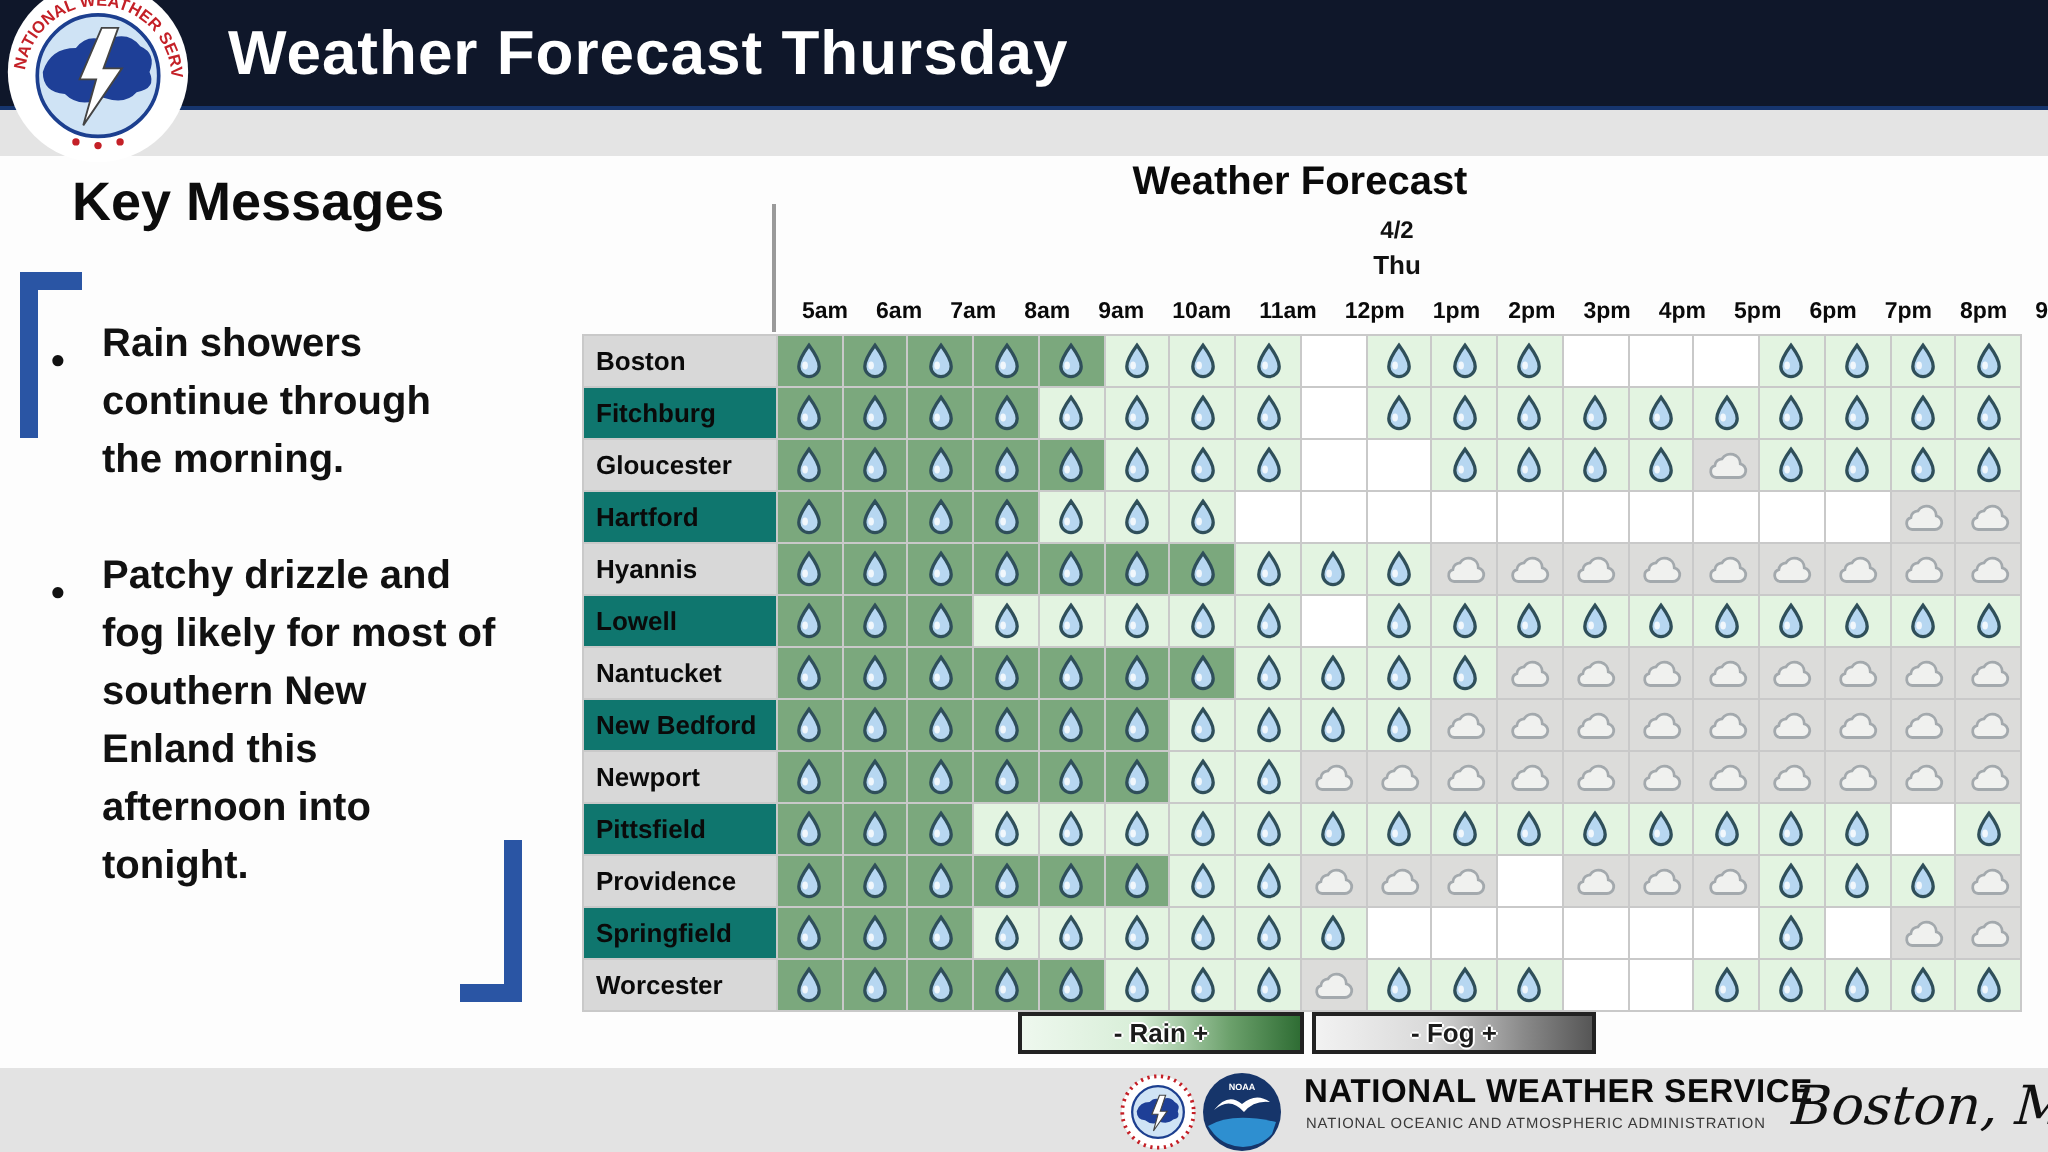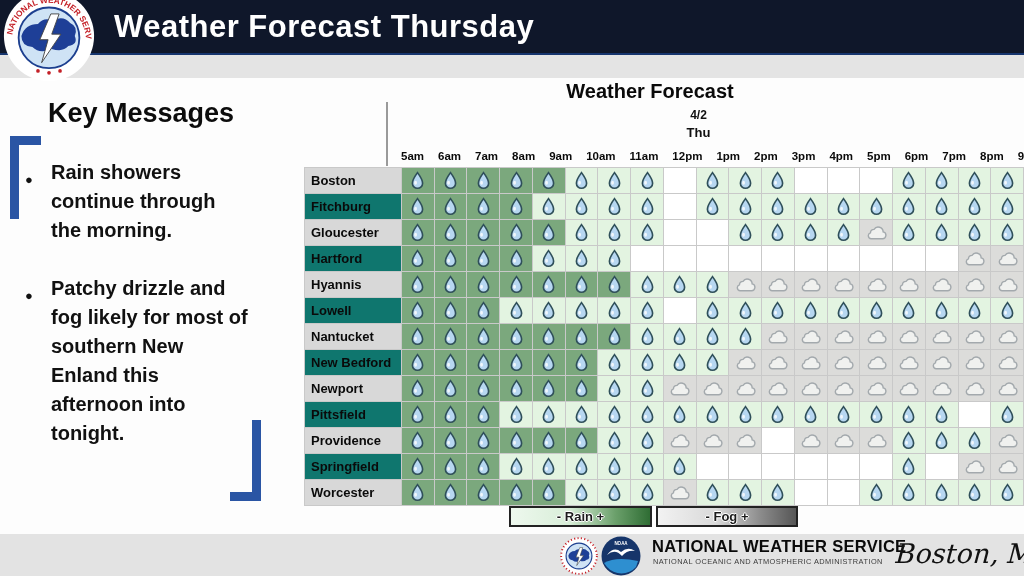--- a/index.html
+++ b/index.html
@@ -8,21 +8,21 @@
 
   
   .banner{position:absolute;left:0;top:0;width:1024px;height:53px;background:#0f172a;
           border-bottom:2px solid #16356e;}
   .banner h1{position:absolute;left:114px;top:0;margin:0;line-height:53px;
              font-size:31px;font-weight:bold;color:#ffffff;letter-spacing:.5px;}
   .grayband{position:absolute;left:0;top:55px;width:1024px;height:23px;background:#e4e4e4;}
   .nws-logo-big{position:absolute;left:3px;top:-10px;width:92px;height:92px;}
 
   
-  .km-title{position:absolute;left:36px;top:86px;margin:12px;font-size:27px;font-weight:bold;color:#0c0c0c;}
+  .km-title{position:absolute;left:36px;top:86px;margin:0;font-size:27px;font-weight:bold;color:#0c0c0c;}
   .km-list{position:absolute;left:51px;top:158px;margin:0;padding:0;list-style:none;}
   .km-list li{position:relative;font-size:20px;font-weight:bold;color:#111;line-height:29px;}
   .km-list li::before{content:"●";position:absolute;left:-26px;top:7px;font-size:13px;}
   .km-b1{max-width:172px;margin-bottom:29px;}
   .km-b2{max-width:204px;}
   .bracket{position:absolute;}
   .bracket.tl{left:10px;top:136px;width:22px;height:74px;
               border-left:9px solid #2a55a4;border-top:9px solid #2a55a4;}
   .bracket.br{left:230px;top:420px;width:22px;height:72px;
               border-right:9px solid #2a55a4;border-bottom:9px solid #2a55a4;}
@@ -36,21 +36,21 @@
         font-size:13px;font-weight:bold;color:#111;}
   .vline{position:absolute;left:386px;top:102px;width:2px;height:64px;background:#9a9a9a;}
 
   .hour-row{position:absolute;left:291px;top:147px;width:718px;display:grid;
             grid-template-columns:96px repeat(19,1fr);column-gap:1px;}
   .hour-row div{font-size:11.5px;font-weight:bold;color:#0a0a0a;text-align:center;
                 line-height:18px;white-space:nowrap;padding-left:13px;}
 
   .grid{position:absolute;left:291px;top:167px;width:718px;display:grid;
         grid-template-columns:96px repeat(19,1fr);grid-auto-rows:25px;gap:1px;
-        background:var(--c-grid);border:1px solid var(--c-grid);margin-left:13px;}
+        background:var(--c-grid);border:1px solid var(--c-grid);}
   .rowlabel{background:#0f766e;font-size:13px;font-weight:bold;color:#0a0a0a;
             line-height:25px;padding-left:6px;white-space:nowrap;overflow:hidden;}
   .rowlabel.alt{background:#d8d8d8;}
   .c{display:flex;align-items:center;justify-content:center;background:var(--c-empty);}
   .c.dark{background:var(--c-dark);}
   .c.light{background:var(--c-light);}
   .c.fog{background:var(--c-fog);}
   .c svg.drop{width:15px;height:19px;}
   .c svg.cloud{width:23px;height:14px;}
 

